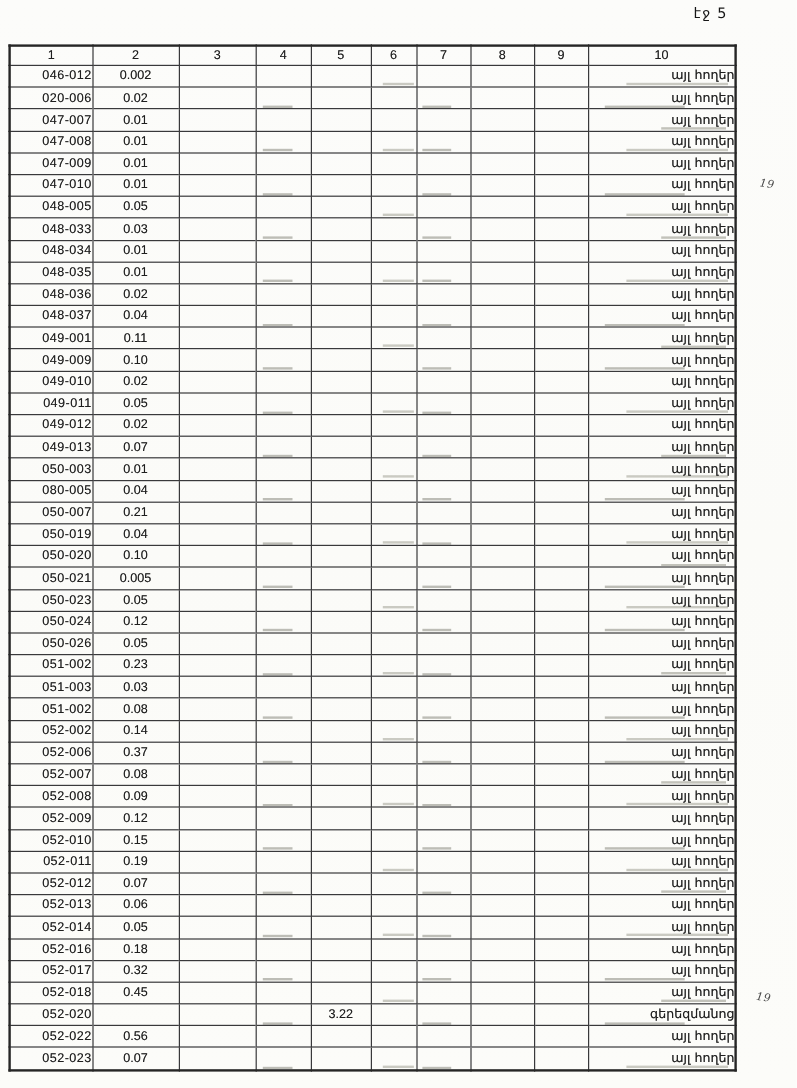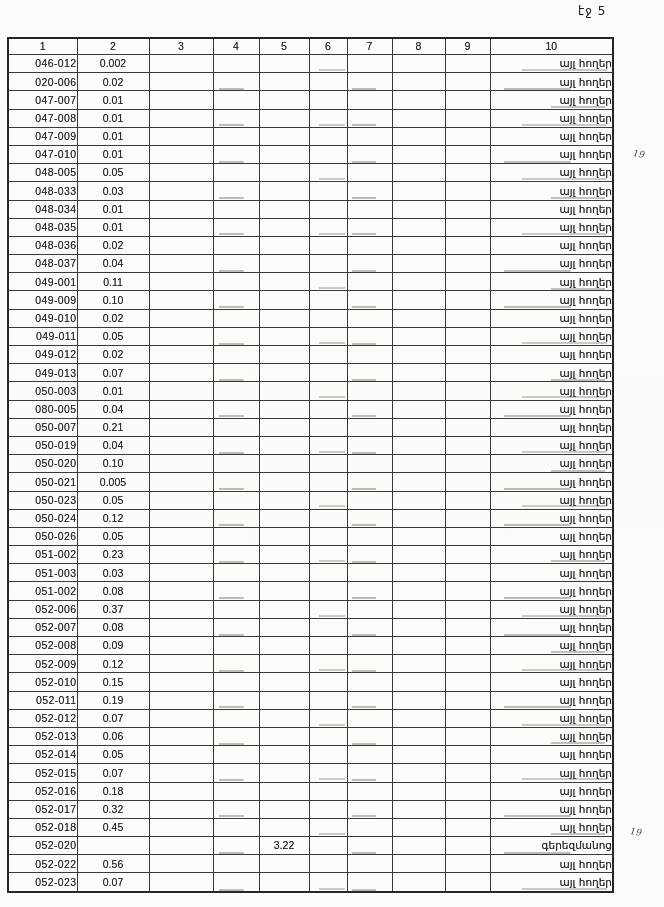--- a/index.html
+++ b/index.html
@@ -482,20 +482,32 @@
           <td></td>
           <td></td>
           <td class="val"></td>
           <td></td>
           <td></td>
           <td></td>
           <td></td>
           <td class="land">այլ հողեր</td>
         </tr>
         <tr>
+          <td class="code">052-002</td>
+          <td class="val">0.14</td>
+          <td></td>
+          <td></td>
+          <td class="val"></td>
+          <td></td>
+          <td></td>
+          <td></td>
+          <td></td>
+          <td class="land">այլ հողեր</td>
+        </tr>
+        <tr>
           <td class="code">052-006</td>
           <td class="val">0.37</td>
           <td></td>
           <td></td>
           <td class="val"></td>
           <td></td>
           <td></td>
           <td></td>
           <td></td>
           <td class="land">այլ հողեր</td>
@@ -580,32 +592,20 @@
           <td class="val"></td>
           <td></td>
           <td></td>
           <td></td>
           <td></td>
           <td class="land">այլ հողեր</td>
         </tr>
         <tr>
           <td class="code">052-014</td>
           <td class="val">0.05</td>
-          <td></td>
-          <td></td>
-          <td class="val"></td>
-          <td></td>
-          <td></td>
-          <td></td>
-          <td></td>
-          <td class="land">այլ հողեր</td>
-        </tr>
-        <tr>
-          <td class="code">052-015</td>
-          <td class="val">0.07</td>
           <td></td>
           <td></td>
           <td class="val"></td>
           <td></td>
           <td></td>
           <td></td>
           <td></td>
           <td class="land">այլ հողեր</td>
         </tr>
         <tr>

